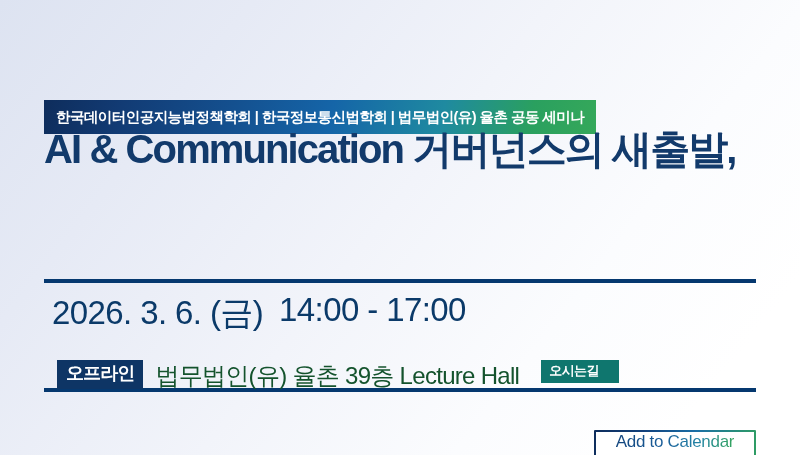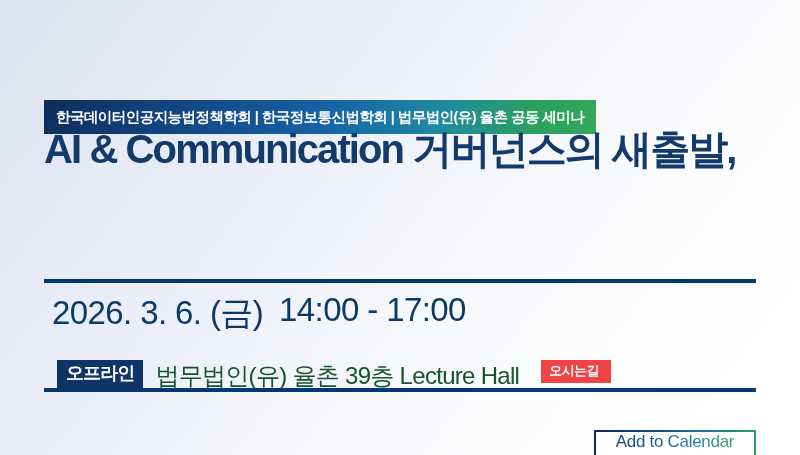--- a/index.html
+++ b/index.html
@@ -97,26 +97,26 @@
     white-space:nowrap;
   }
   .venue-text {
     color:#14532d;
     font-size:24px;
     font-weight:500;
     letter-spacing:-0.7px;
     white-space:nowrap;
   }
   .badge-map {
-    background:#ef4444;
+    background:#0f766e;
     color:#ffffff;
     font-size:13px;
     font-weight:bold;
     letter-spacing:-0.6px;
-    padding:4px 12px 5px 8px;
+    padding:4px 20px 5px 8px;
     line-height:1.1;
     margin-left:10px;
     white-space:nowrap;
   }
 
   
   .cal-btn {
     position:absolute;
     left:594px; top:414px;
     width:162px; height:30px;

